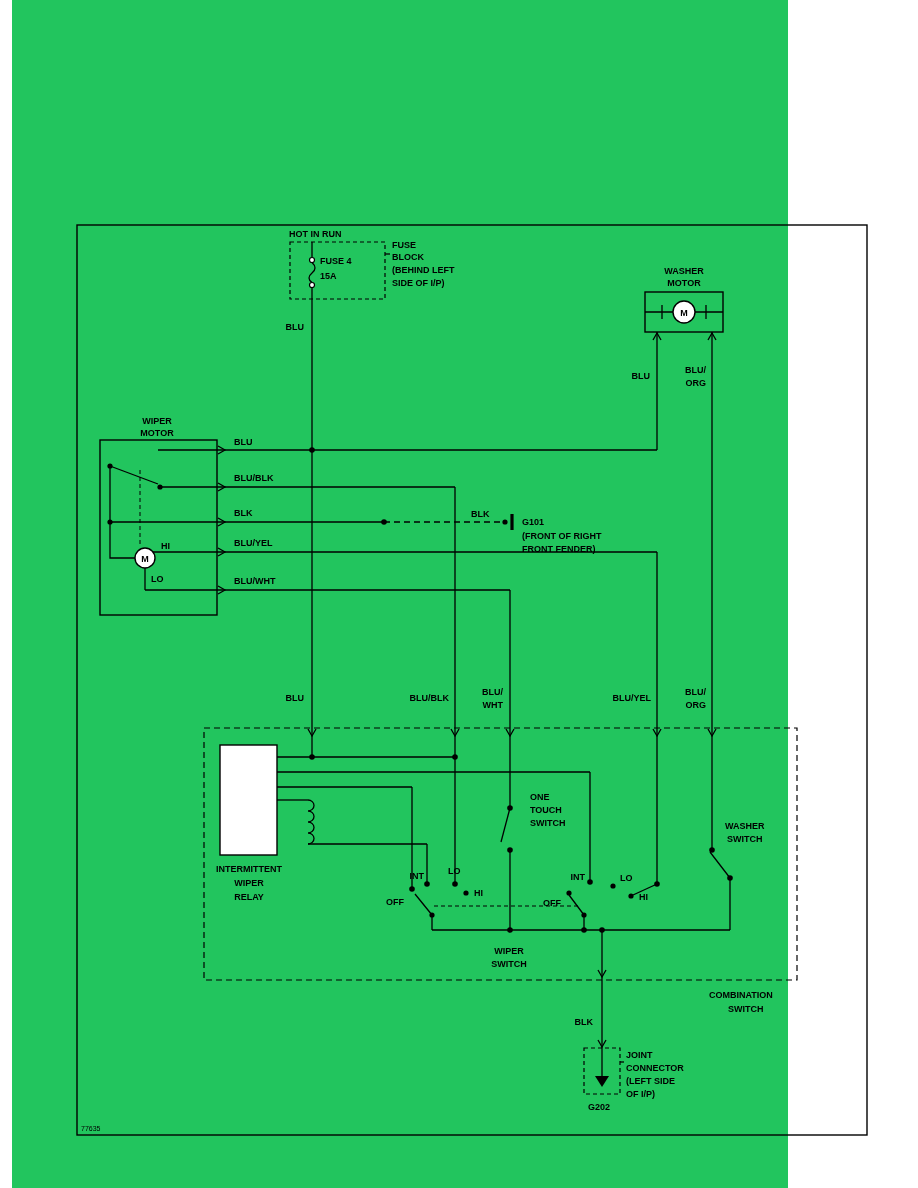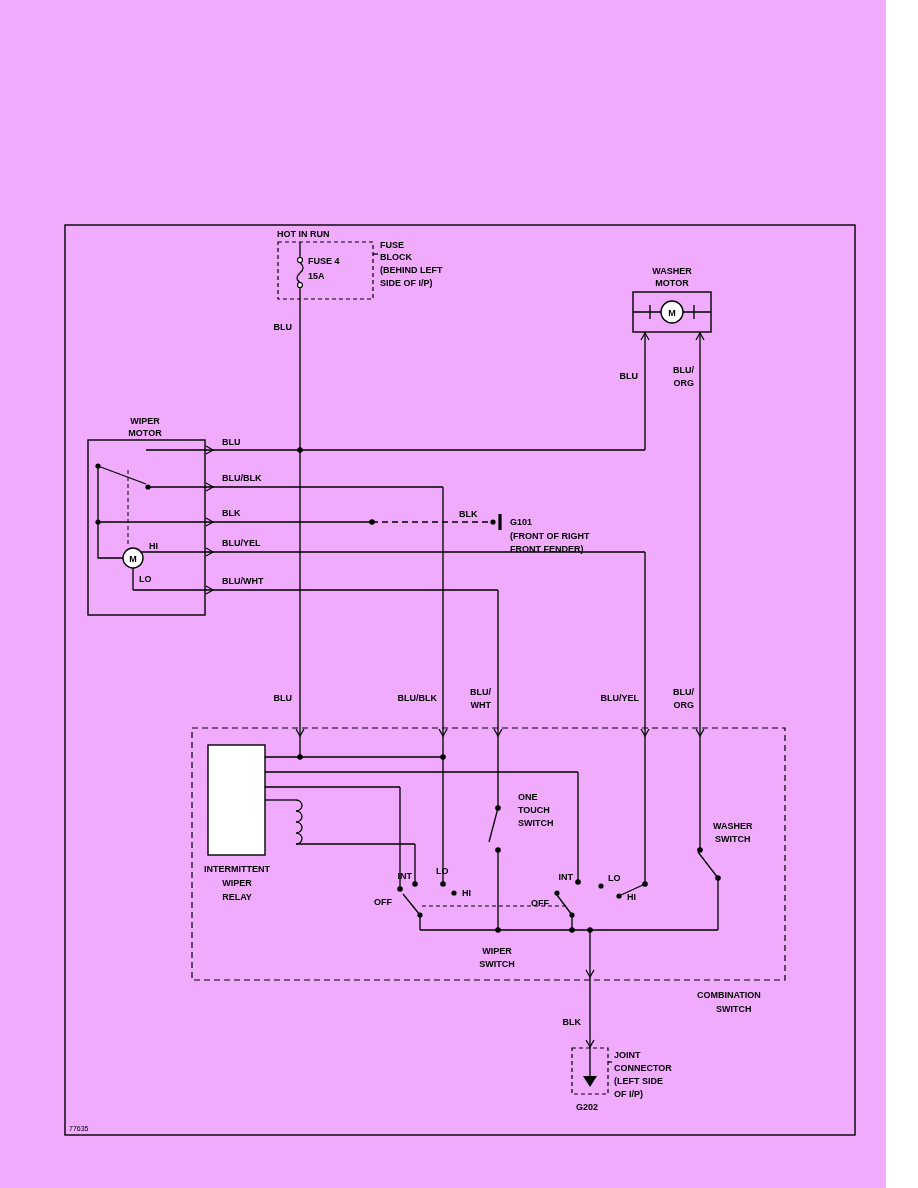--- a/index.html
+++ b/index.html
@@ -1,16 +1,16 @@
 <!DOCTYPE html>
 <html><head>
 <meta charset="utf-8">
 <style>
   html,body { margin:0; padding:0; background:#ffffff; }
-  .page { position:relative; width:886px; height:1188px; background:#f0abfc; }
+  .page { position:relative; width:776px; height:1188px; background:#22c55e;margin-left:12px; }
   svg text { font-family:"Liberation Sans", sans-serif; font-weight:bold; font-size:9px; fill:#000; }
   svg text.tiny { font-size:7px; font-weight:normal; }
   .t-mid { text-anchor:middle; }
   .t-end { text-anchor:end; }
   .ln   { stroke:#000; stroke-width:1.3; fill:none; }
   .thin { stroke:#000; stroke-width:1; fill:none; }
   .box  { fill:#ffffff; stroke:#000; stroke-width:1.4; }
   .nofill { fill:none; stroke:#000; stroke-width:1.4; }
   .dashbox { fill:none; stroke:#000; stroke-width:1.2; stroke-dasharray:6 4; }
   .dashbox-sm { fill:none; stroke:#000; stroke-width:1.2; stroke-dasharray:4 3; }

